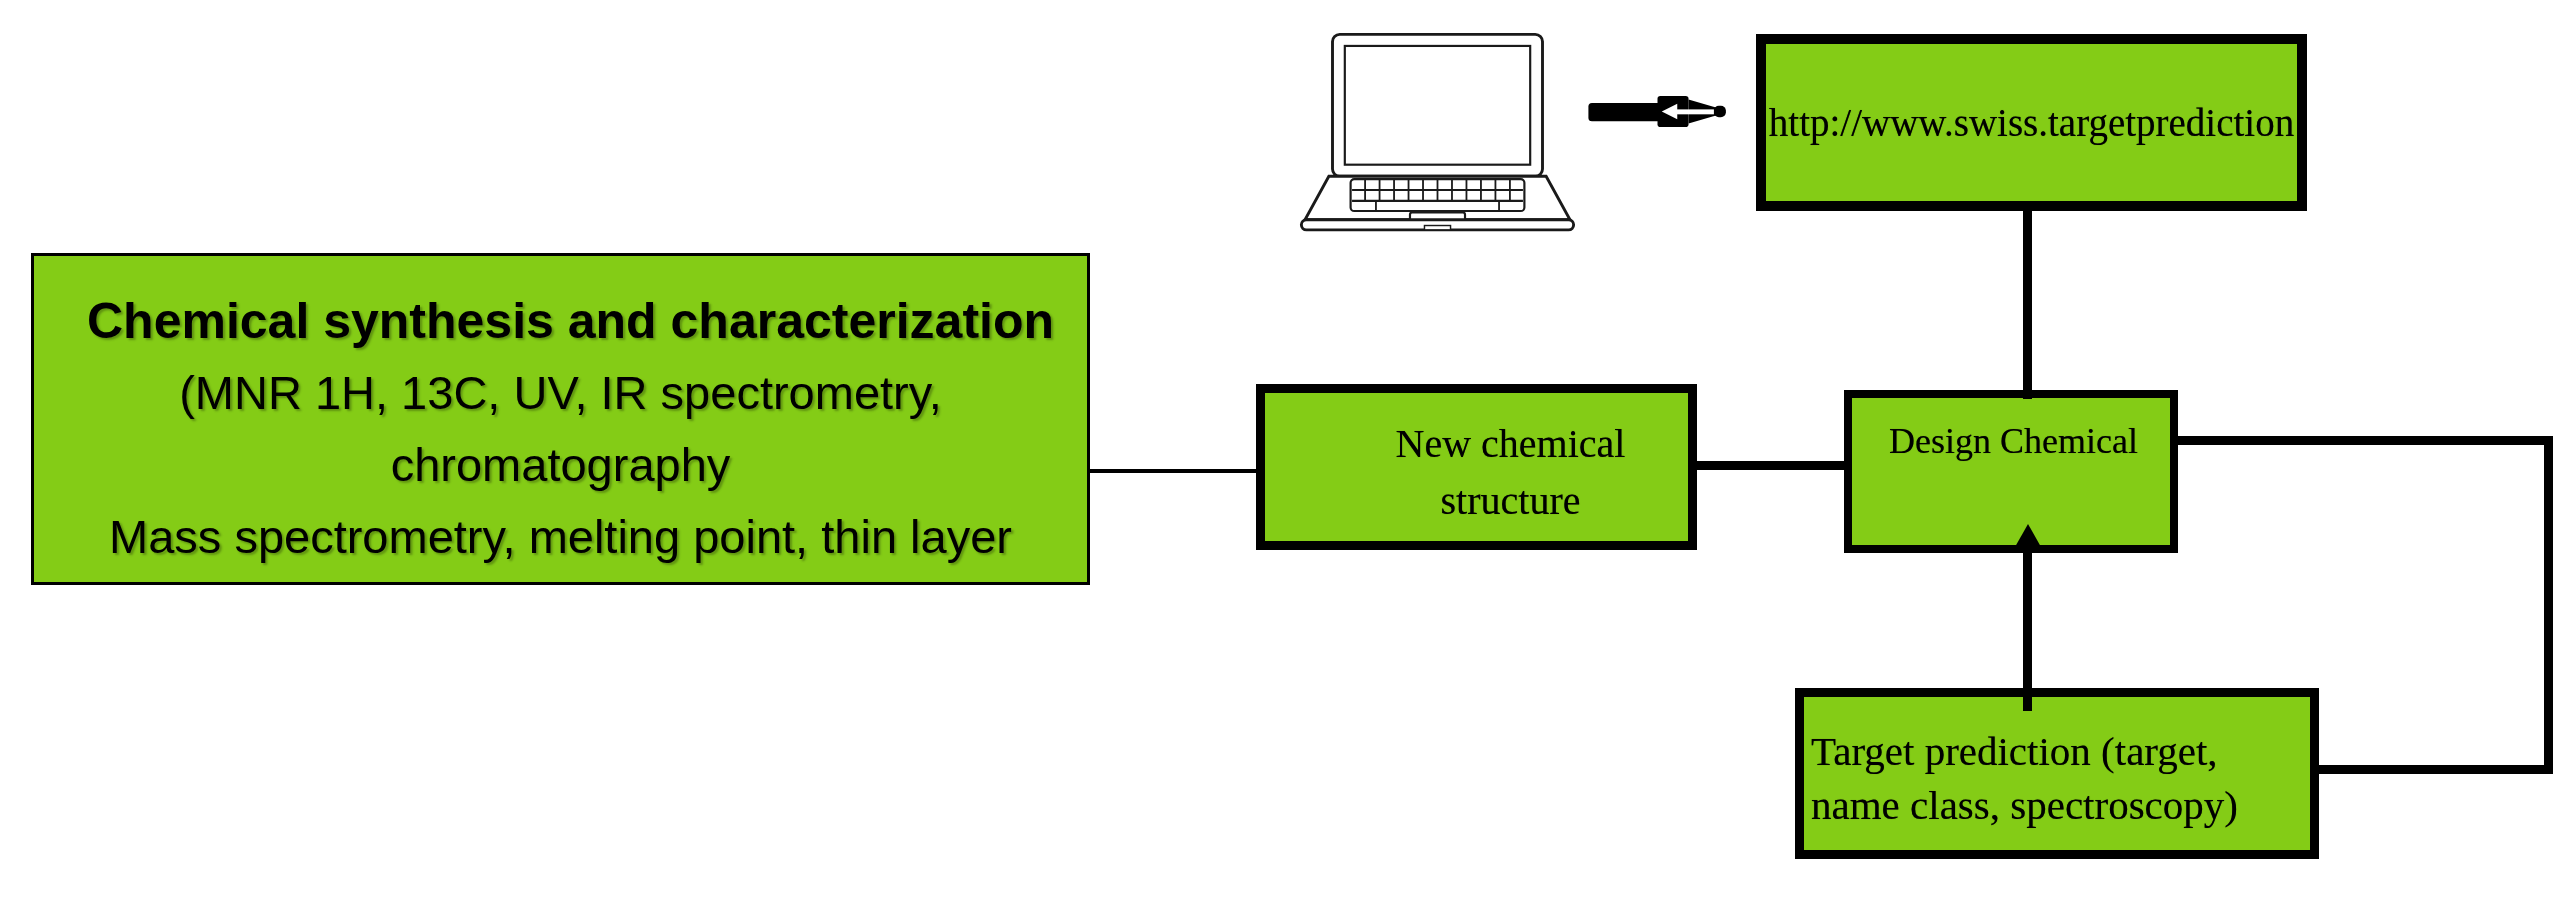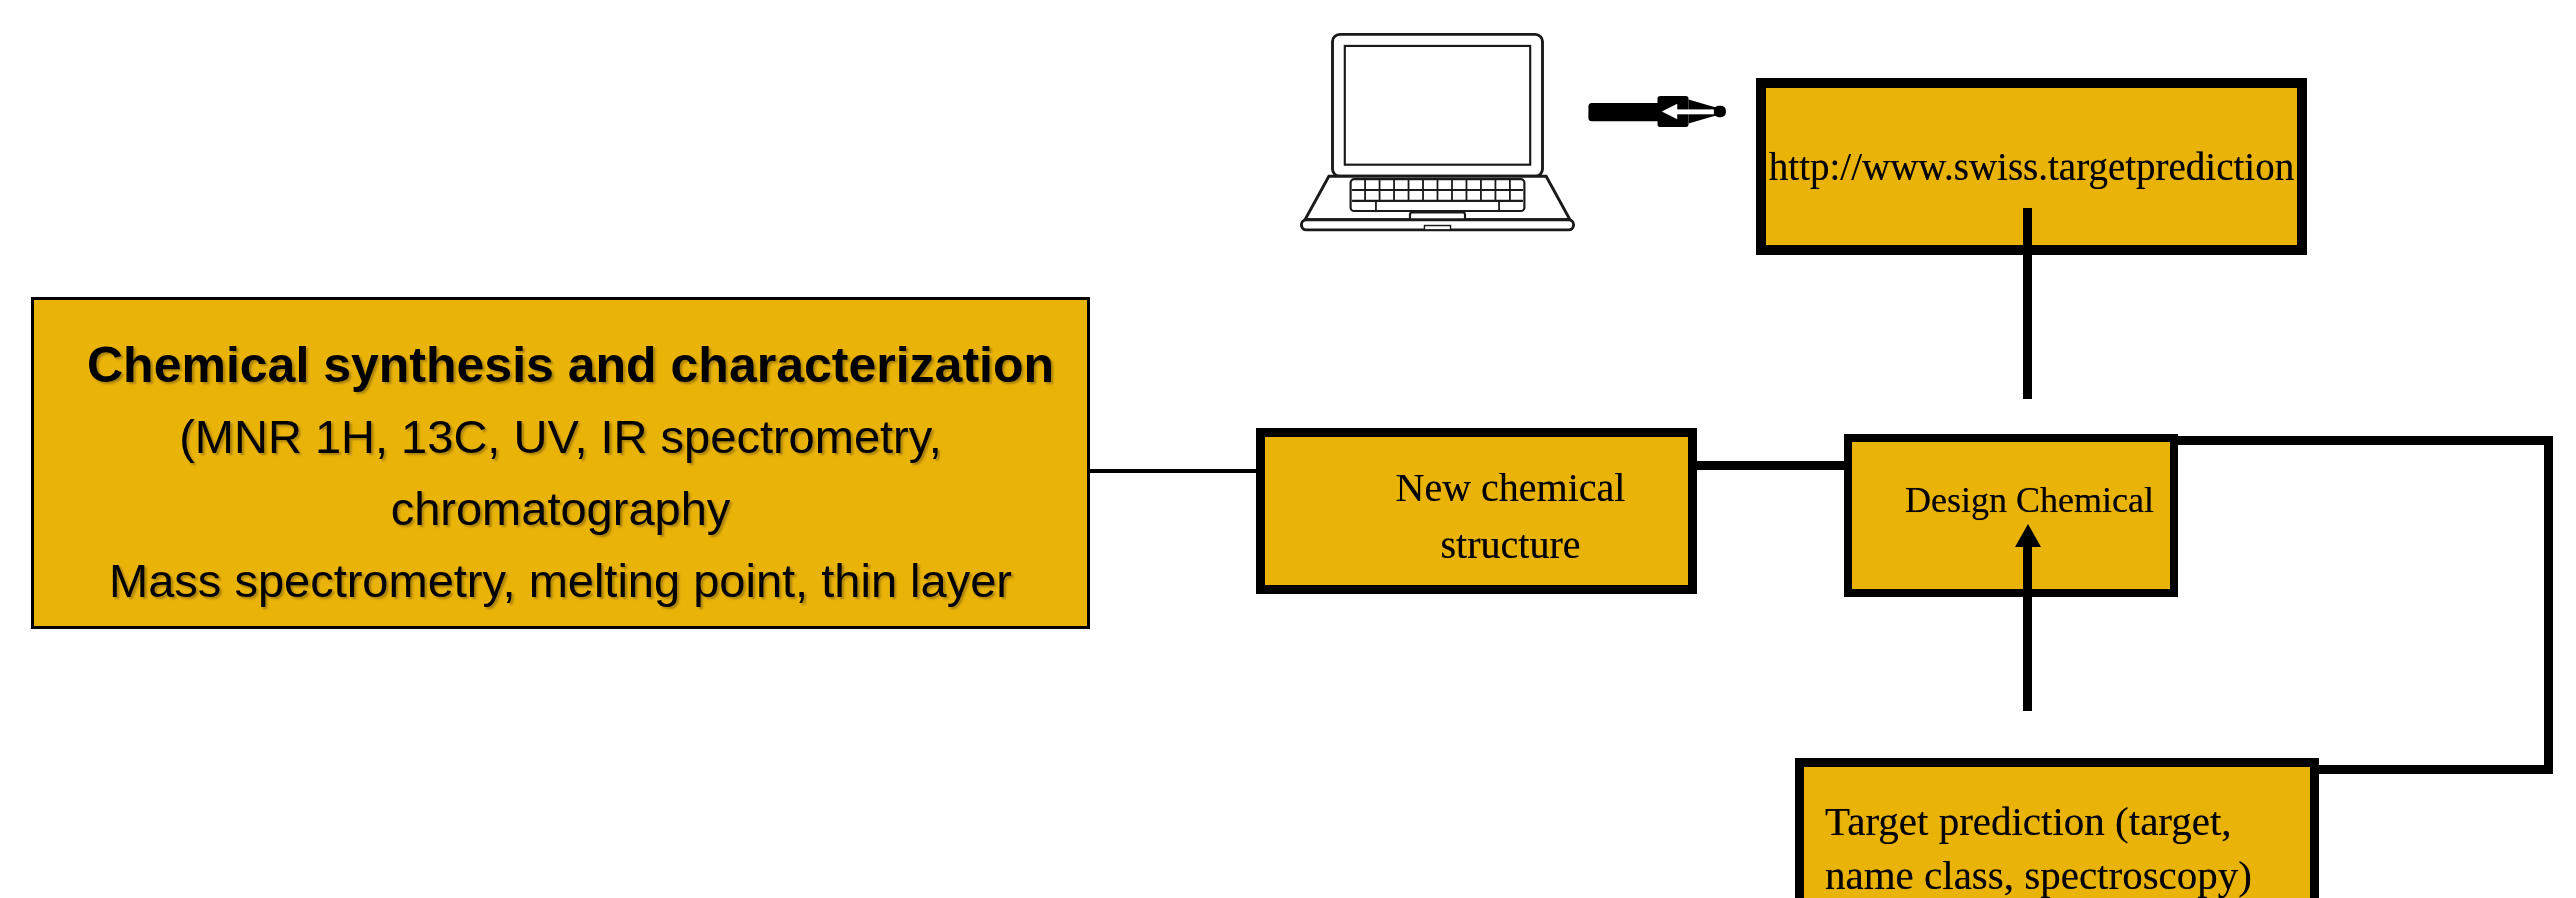--- a/index.html
+++ b/index.html
@@ -8,24 +8,23 @@
     width:2576px;
     height:898px;
     background:#ffffff;
     overflow:hidden;
     font-family:"Liberation Serif",serif;
     color:#000;
   }
   
   .box{
     position:absolute;
-    background:#eab308;
+    background:#84cc16;
     box-sizing:border-box;
     border:9.3px solid #000;
-    margin-top:44px;
   }
   .box-synthesis{
     left:31px; top:253px; width:1059px; height:332px;
     border-width:3.6px;
     font-family:"Liberation Sans",sans-serif;
     text-align:center;
     padding-top:29px;
     font-size:47px;
     line-height:72px;
     white-space:nowrap;
@@ -44,29 +43,28 @@
     left:1256px; top:384px; width:441px; height:166px;
     border-width:9.3px;
     padding:21.5px 0 0 68px;
     font-size:40px; line-height:57px;
     text-shadow:0 0 0.7px rgba(0,0,0,0.55);
     text-align:center;
   }
   .box-design{
     left:1844px; top:390px; width:334px; height:163px;
     border-width:8.6px;
-    padding:35px 0 0 37px;
+    padding:20px 0 0 37px;
     font-size:36px; line-height:47px;
     text-shadow:0 0 0.7px rgba(0,0,0,0.55);
-    text-align:center;
   }
   .box-target{
-    left:1795px; top:714px; width:524px; height:171px;
+    left:1795px; top:688px; width:524px; height:171px;
     border-width:9.3px;
-    padding:27px 0 0 21px;
+    padding:27px 0 0 7px;
     font-size:41px; line-height:54px;
     white-space:nowrap;
     text-shadow:0 0 0.7px rgba(0,0,0,0.55);
   }
   
   .line{position:absolute;background:#000;}
   .c-left        {left:1090px; top:469px; width:169px; height:4.3px;}
   .c-mid         {left:1693px; top:461px; width:154px; height:9.3px;}
   .c-url-down    {left:2023px; top:208px; width:9.3px;  height:191px;}
   .c-design-down {left:2023px; top:547px; width:9.3px;  height:164px;}

